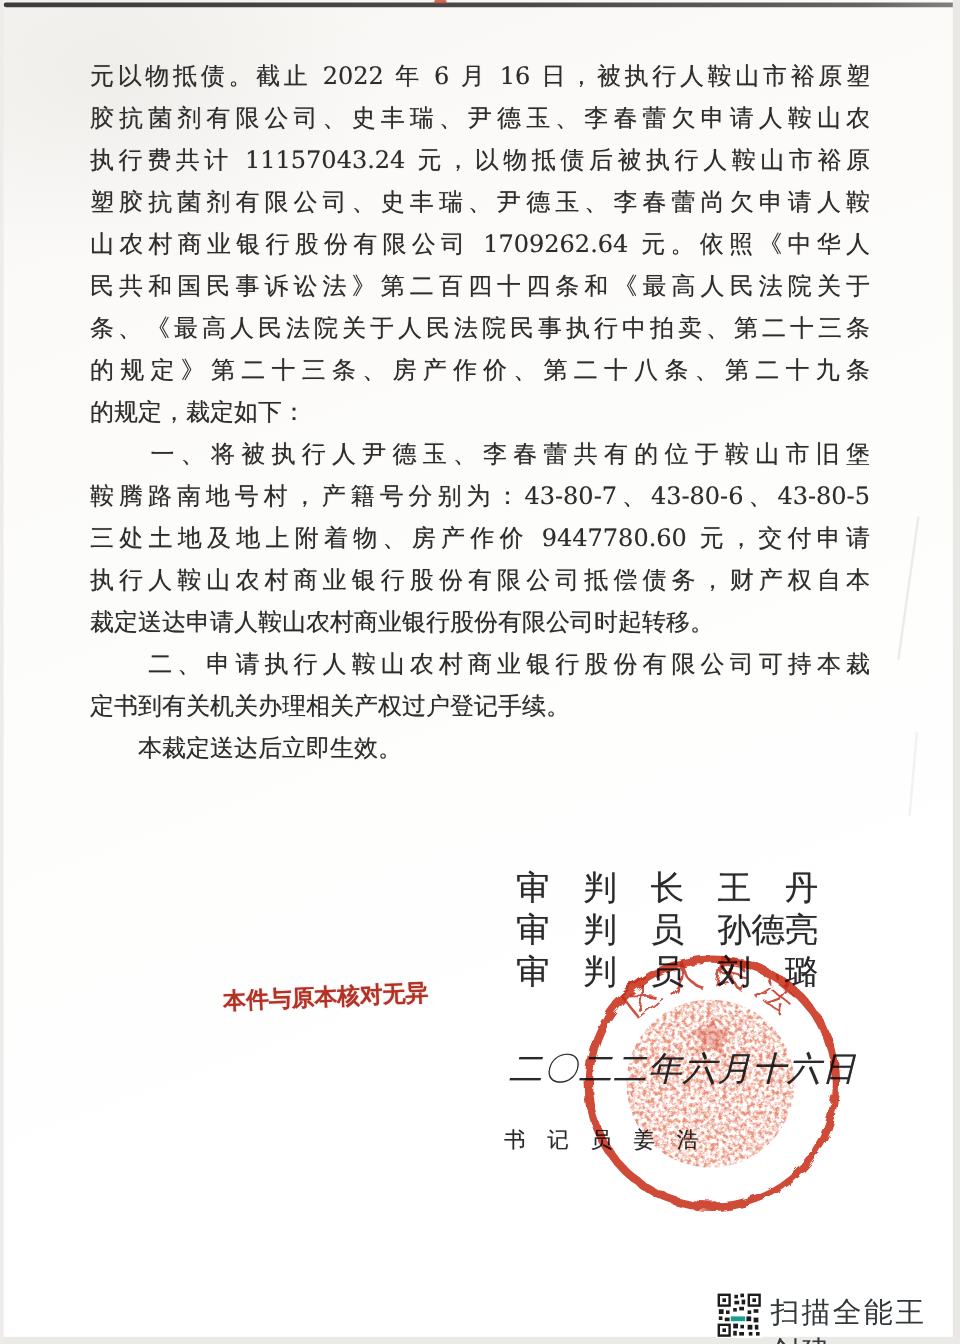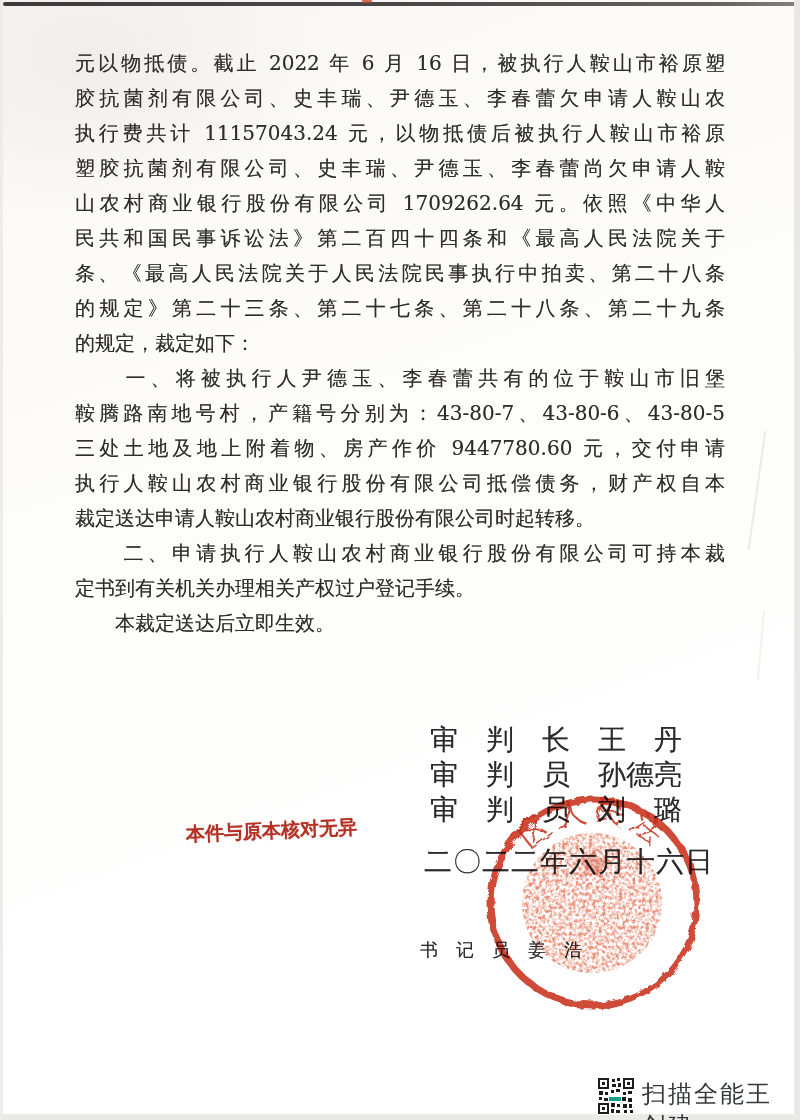--- a/index.html
+++ b/index.html
@@ -26,22 +26,22 @@
     font-size:20px;line-height:35px;color:#2e2d2b;
     text-shadow:0 0 .6px rgba(46,45,43,.55);
   }
   .line{text-align:justify;}
   .line.just{text-align-last:justify;}
   .line.end{text-align-last:left;}
 
   
   .sig-block{position:absolute;left:430px;top:722px;font-size:28px;line-height:35px;color:#2a2a2c;
     text-shadow:0 0 .6px rgba(42,42,44,.5);}
-  .date-line{position:absolute;left:424px;top:843px;font-size:28px;letter-spacing:1px;color:#2a2a2c;
-    text-shadow:0 0 .6px rgba(42,42,44,.5);}
+  .date-line{position:absolute;left:424px;top:872px;font-size:28px;letter-spacing:1px;color:#2a2a2c;
+    text-shadow:0 0 .6px rgba(42,42,44,.5);font-style:italic;}
   .clerk-line{position:absolute;left:420px;top:938px;font-size:18px;color:#2a2a2c;
     text-shadow:0 0 .6px rgba(42,42,44,.5);}
 
   
   .verify-stamp{
     position:absolute;left:186px;top:818px;
     font-size:19px;font-weight:bold;letter-spacing:0px;color:#ad2113;
     transform:rotate(-2.5deg);opacity:.92;
     text-shadow:0 0 1px rgba(173,33,19,.55);
   }
@@ -76,23 +76,23 @@
 
       <div class="line just">执行费共计 11157043.24 元，以物抵债后被执行人鞍山市裕原</div>
 
       <div class="line just">塑胶抗菌剂有限公司、史丰瑞、尹德玉、李春蕾尚欠申请人鞍</div>
 
       <div class="line just">山农村商业银行股份有限公司 1709262.64 元。依照《中华人</div>
 
       <div class="line just">民共和国民事诉讼法》第二百四十四条和《最高人民法院关于</div>
 
 
-      <div class="line just">条、《最高人民法院关于人民法院民事执行中拍卖、第二十八条</div>
+      <div class="line just">条、《最高人民法院关于人民法院民事执行中拍卖、第二十三条</div>
 
-      <div class="line just">的规定》第二十三条、第二十七条、第二十八条、第二十九条</div>
+      <div class="line just">的规定》第二十三条、房产作价、第二十八条、第二十九条</div>
 
       <div class="line end">的规定，裁定如下：</div>
 
       <div class="line just">　　一、将被执行人尹德玉、李春蕾共有的位于鞍山市旧堡</div>
 
       <div class="line just">鞍腾路南地号村，产籍号分别为：43-80-7、43-80-6、43-80-5</div>
 
       <div class="line just">三处土地及地上附着物、房产作价 9447780.60 元，交付申请</div>
 
       <div class="line just">执行人鞍山农村商业银行股份有限公司抵偿债务，财产权自本</div>

